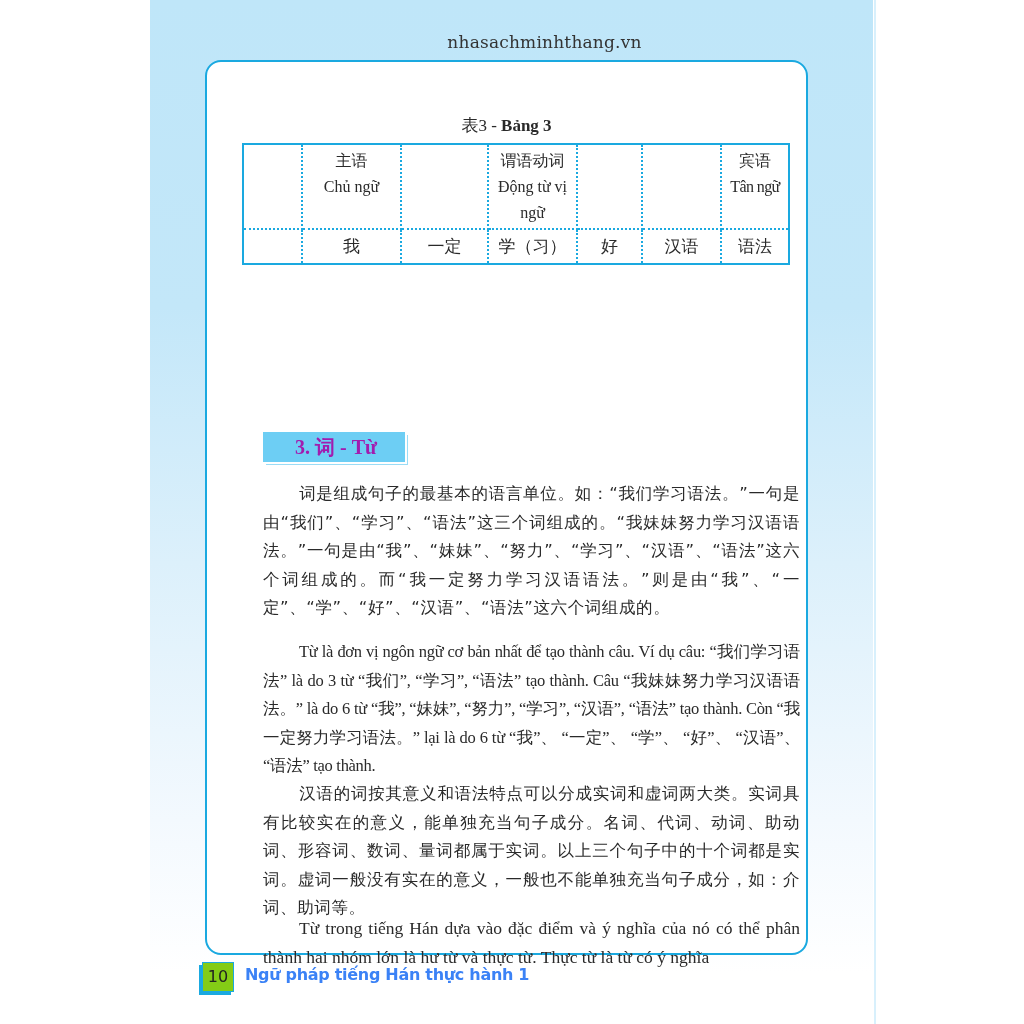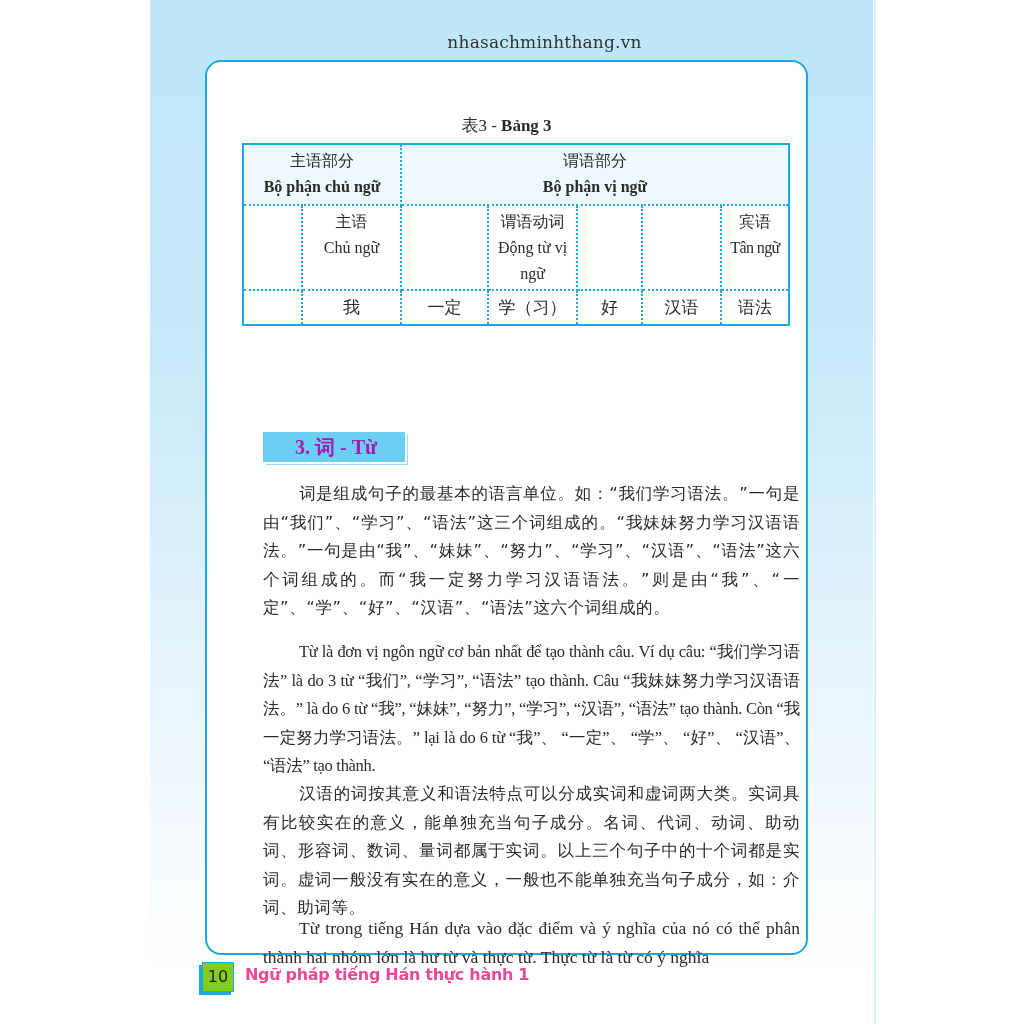--- a/index.html
+++ b/index.html
@@ -62,21 +62,21 @@
   .para.vn-condensed { font-size: 16.5px; letter-spacing: -0.3px; }
   .footer-box {
     position: absolute; left: 202px; top: 962px; width: 30px; height: 28px;
     background: #84cc16; border: 1.5px solid #1aa9e0;
     box-shadow: -3px 3px 0 #1aa9e0;
     font-family: "DejaVu Sans", sans-serif; font-size: 16px; color: #222;
     text-align: center; line-height: 28px;
   }
   .footer-title {
     position: absolute; left: 245px; top: 965px;
-    font-family: "DejaVu Sans", sans-serif; font-size: 16px; color: #ec4899;
+    font-family: "DejaVu Sans", sans-serif; font-size: 16px; color: #3b82f6;
     font-weight: bold; letter-spacing: -0.3px;
   }
 </style>
 </head>
 <body>
 
 <div class="page-bg"></div>
 
 <div class="site-url">nhasachminhthang.vn</div>
 
@@ -88,30 +88,20 @@
   <colgroup>
     <col style="width:59px">
       <col style="width:99px">
       <col style="width:87px">
       <col style="width:89px">
       <col style="width:65px">
       <col style="width:79px">
       <col style="width:68px">
   </colgroup>
   <tbody>
-      <tr class="head">
-    <td colspan="2">
-      <div>主语部分</div>
-      <div class="vn">Bộ phận chủ ngữ</div>
-    </td>
-    <td colspan="5">
-      <div>谓语部分</div>
-      <div class="vn">Bộ phận vị ngữ</div>
-    </td>
-  </tr>
   <tr class="r2">
     <td></td>
     <td>
       <div>主语</div>
       <div>Chủ ngữ</div>
     </td>
     <td></td>
     <td>
       <div>谓语动词</div>
       <div>Động từ vị ngữ</div>

